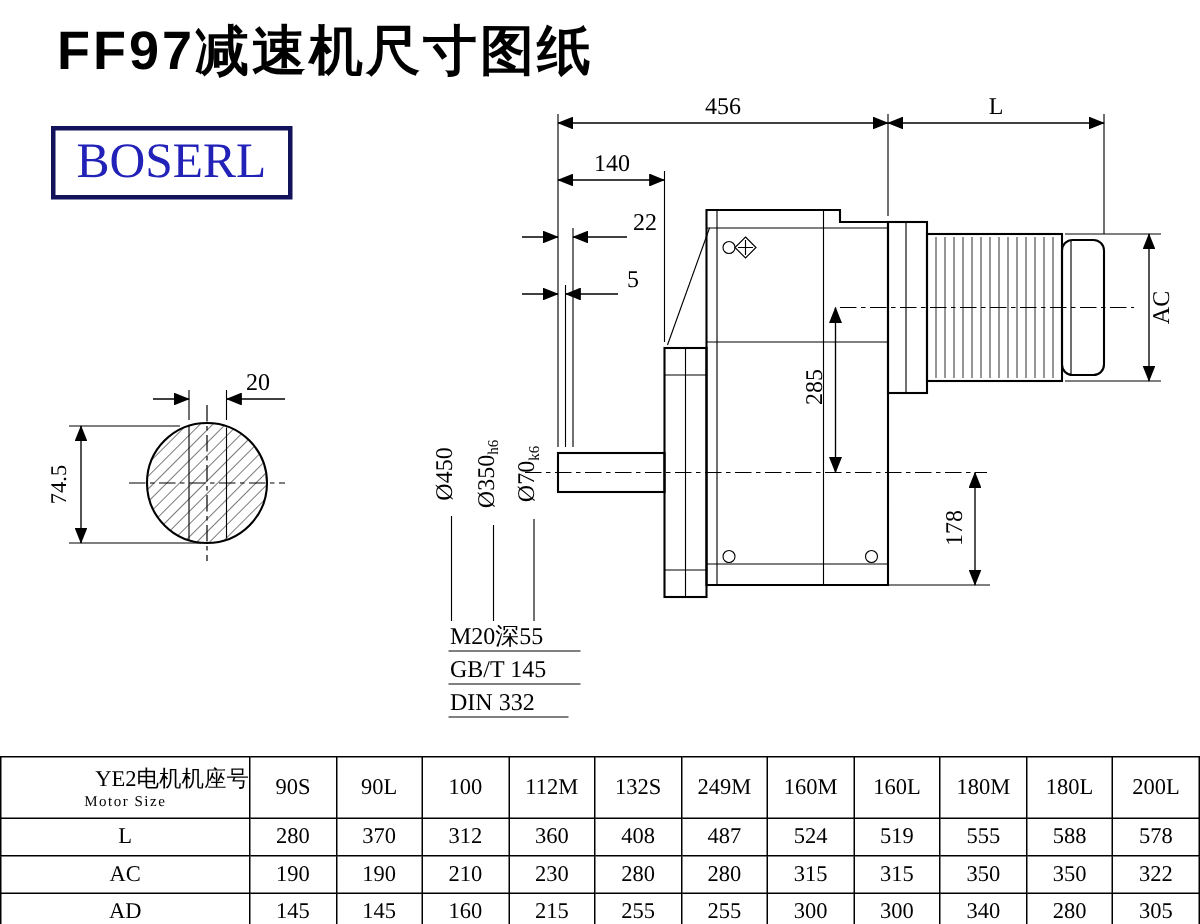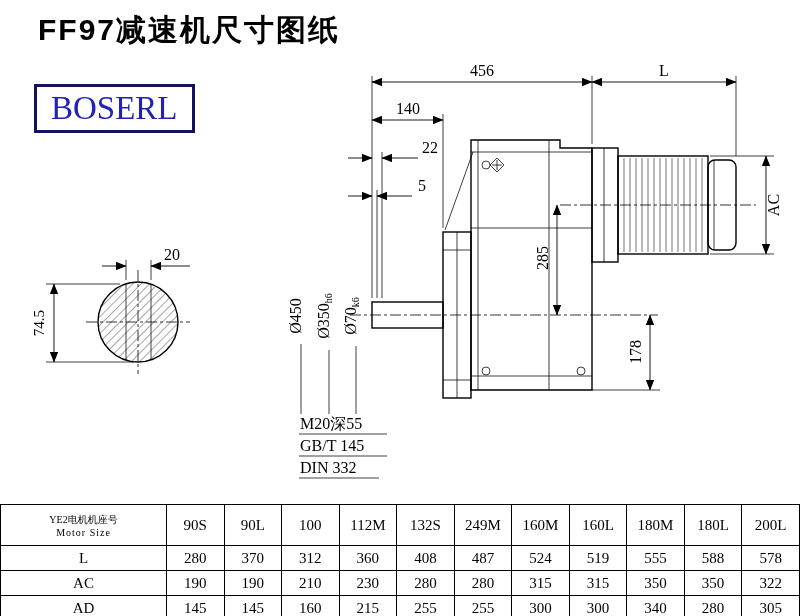--- a/index.html
+++ b/index.html
@@ -1,36 +1,36 @@
 <!DOCTYPE html>
 <html><head>
 <meta charset="utf-8">
 <style>
   html,body{margin:0;padding:0;background:#fff;}
   .page{position:relative;width:800px;height:616px;background:#fff;overflow:hidden;
         font-family:"Liberation Sans",sans-serif;color:#000;}
-  .title{position:absolute;left:38px;top:10px;font-size:30px;font-weight:bold;
+  .title{position:absolute;left:38px;top:10px;font-size:36px;font-weight:bold;
          letter-spacing:2px;white-space:nowrap;}
   .logo{position:absolute;left:34px;top:84px;border:3px solid #13135c;background:#fff;
         padding:1px 14px;font-family:"Liberation Serif",serif;font-size:33px;
         font-weight:normal;color:#2222b8;line-height:1.25;}
   svg.drawing{position:absolute;left:0;top:0;}
   .ol{fill:none;stroke:#000;stroke-width:1.4;}
   .thin{fill:none;stroke:#000;stroke-width:0.75;}
   .fins{fill:none;stroke:#000;stroke-width:0.55;}
   .dim{fill:none;stroke:#000;stroke-width:0.9;}
   .cl{fill:none;stroke:#000;stroke-width:0.8;stroke-dasharray:11 3 3 3;}
   .dtx{font-family:"Liberation Serif","DejaVu Serif",serif;font-size:16px;fill:#000;}
   .dtx-s{font-size:15px;}
   .spec-table{position:absolute;left:0;top:504px;width:800px;border-collapse:collapse;
               table-layout:fixed;background:#fff;font-family:"Liberation Serif",serif;}
   .spec-table td{border:1px solid #000;text-align:center;font-size:15px;padding:0;height:24px;}
   .spec-table tr.hdr td{height:40px;}
   .hdr-cell{text-align:left;padding-left:8px;}
-  .hdr-cn{font-size:10px;}
+  .hdr-cn{font-size:15px;text-align:right;}
   .hdr-en{font-size:10px;letter-spacing:1px;}
 </style>
 </head>
 <body>
 
 <div class="page">
 
   <div class="title">FF97减速机尺寸图纸</div>
   <div class="logo">BOSERL</div>
 

